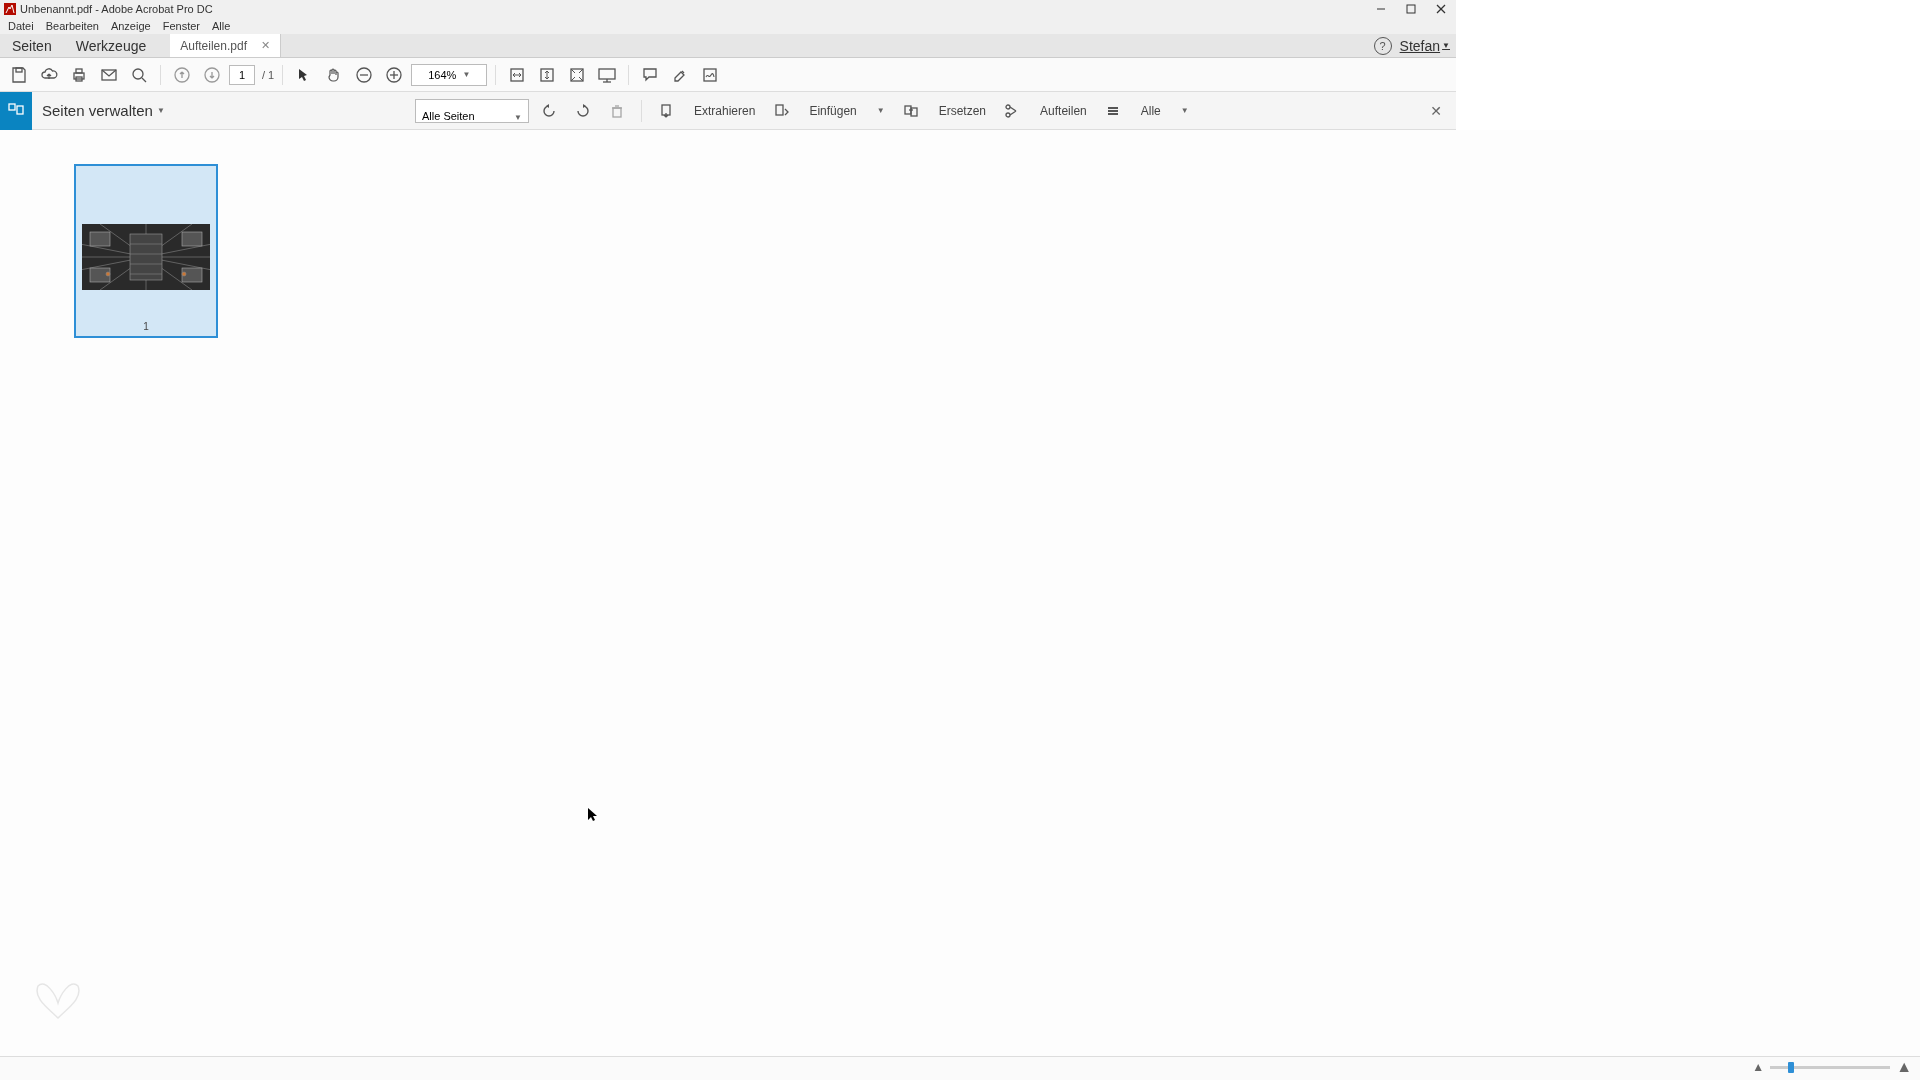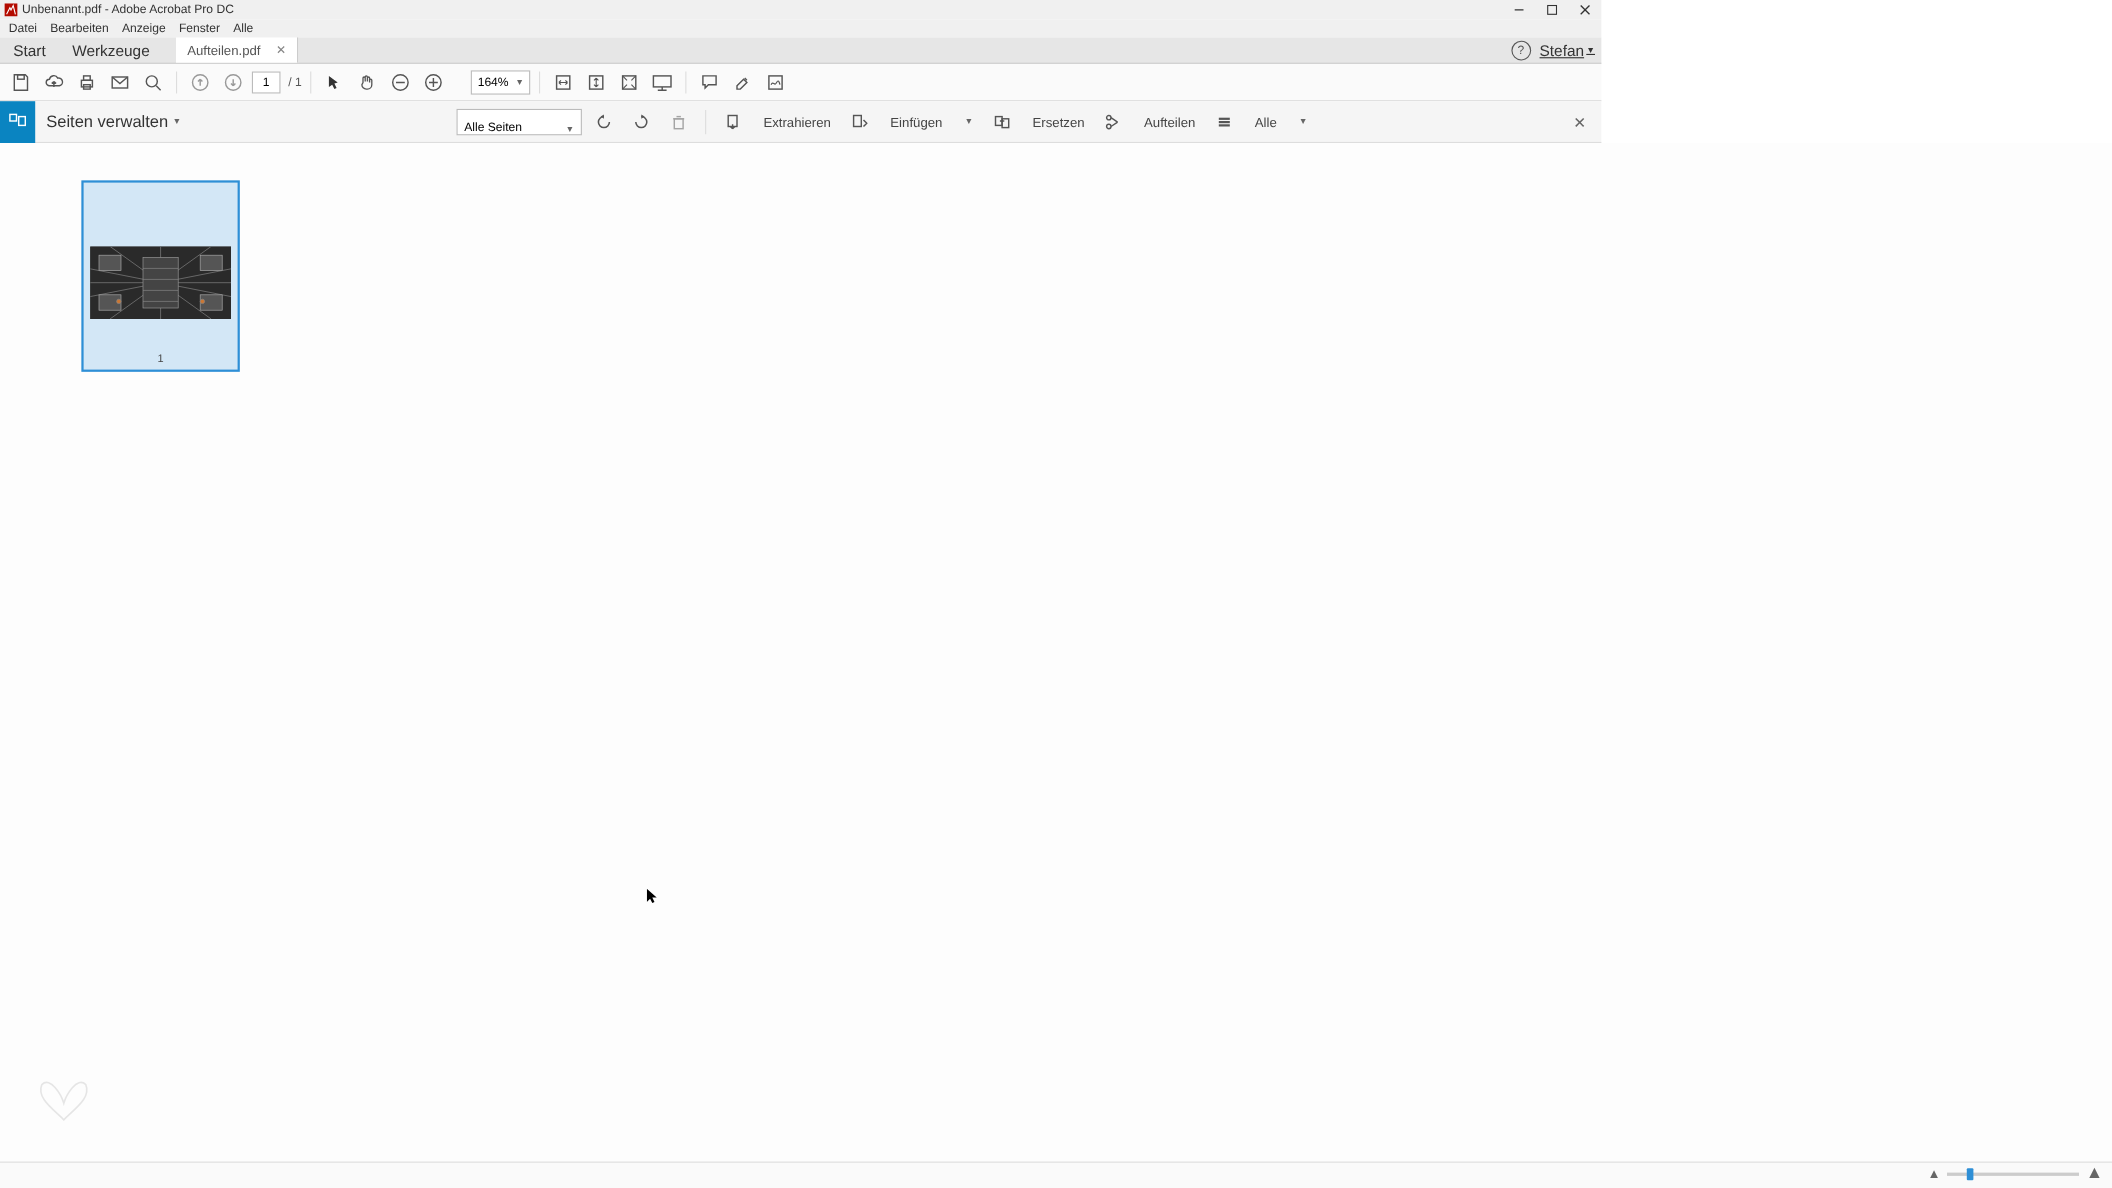--- a/index.html
+++ b/index.html
@@ -23,21 +23,21 @@
 .tabrow .right { position: absolute; right: 6px; top: 0; height: 100%; display: flex; align-items: center; gap: 8px; }
 .tabrow .right .help { width: 18px; height: 18px; border: 1.5px solid #555; border-radius: 50%; display: flex; align-items: center; justify-content: center; font-size: 11px; color: #555; }
 .tabrow .right .user { font-size: 14px; color: #333; display: flex; align-items: center; gap: 2px; text-decoration: underline; }
 
 
 .toolbar { height: 34px; background: #fafafa; border-bottom: 1px solid #ddd; display: flex; align-items: center; padding: 0 6px; gap: 4px; }
 .toolbar .tbtn { width: 26px; height: 26px; display: flex; align-items: center; justify-content: center; cursor: pointer; border-radius: 2px; color: #555; }
 .toolbar .sep { width: 1px; height: 20px; background: #ddd; margin: 0 4px; }
 .toolbar .page-input { width: 26px; height: 20px; border: 1px solid #bbb; text-align: center; font-size: 11px; }
 .toolbar .page-total { font-size: 11px; color: #555; margin-left: 3px; }
-.toolbar .zoom-select { height: 22px; border: 1px solid #bbb; font-size: 11px; padding: 0 5px; display: flex; align-items: center; gap: 6px; background: #fff; cursor: pointer; margin-left: 17px; }
+.toolbar .zoom-select { height: 22px; border: 1px solid #bbb; font-size: 11px; padding: 0 16px; display: flex; align-items: center; gap: 6px; background: #fff; cursor: pointer; }
 .toolbar .zoom-select .caret { font-size: 8px; color: #666; }
 
 
 .actionbar { height: 38px; background: #f5f5f5; border-bottom: 1px solid #ddd; display: flex; align-items: center; padding: 0 0 0 0; position: relative; }
 .actionbar .mode-icon { width: 32px; height: 38px; background: #0a84c1; display: flex; align-items: center; justify-content: center; color: #fff; }
 .actionbar .mode-label { font-size: 15px; color: #333; margin-left: 10px; display: flex; align-items: center; gap: 4px; cursor: pointer; }
 .actionbar .center-tools { position: absolute; left: 415px; top: 0; height: 100%; display: flex; align-items: center; gap: 6px; }
 .actionbar .page-filter { width: 114px; height: 24px; border: 1px solid #bbb; background: #fff; font-size: 11px; display: flex; align-items: flex-end; justify-content: space-between; padding: 0 6px; cursor: pointer; }
 .actionbar .abtn { height: 26px; display: flex; align-items: center; gap: 20px; padding: 0 6px; font-size: 12px; color: #444; cursor: pointer; border-radius: 2px; }
 .actionbar .abtn svg, .actionbar .abtn .ic { width: 16px; height: 16px; }
@@ -97,21 +97,21 @@
 
 <div class="menubar">
   <span>Datei</span>
   <span>Bearbeiten</span>
   <span>Anzeige</span>
   <span>Fenster</span>
   <span>Alle</span>
 </div>
 
 <div class="tabrow">
-  <div class="navlabel" style="font-weight:500">Start</div>
+  <div class="navlabel" style="font-weight:500">Seiten</div>
   <div class="navlabel" style="font-weight:500">Werkzeuge</div>
   <div class="docTab">
     <span>Aufteilen.pdf</span>
     <span class="tab-x">✕</span>
   </div>
   <div class="right">
     <div class="help">?</div>
     <div class="user">
       <span>Stefan</span>
       <span style="font-size:8px">▼</span>

